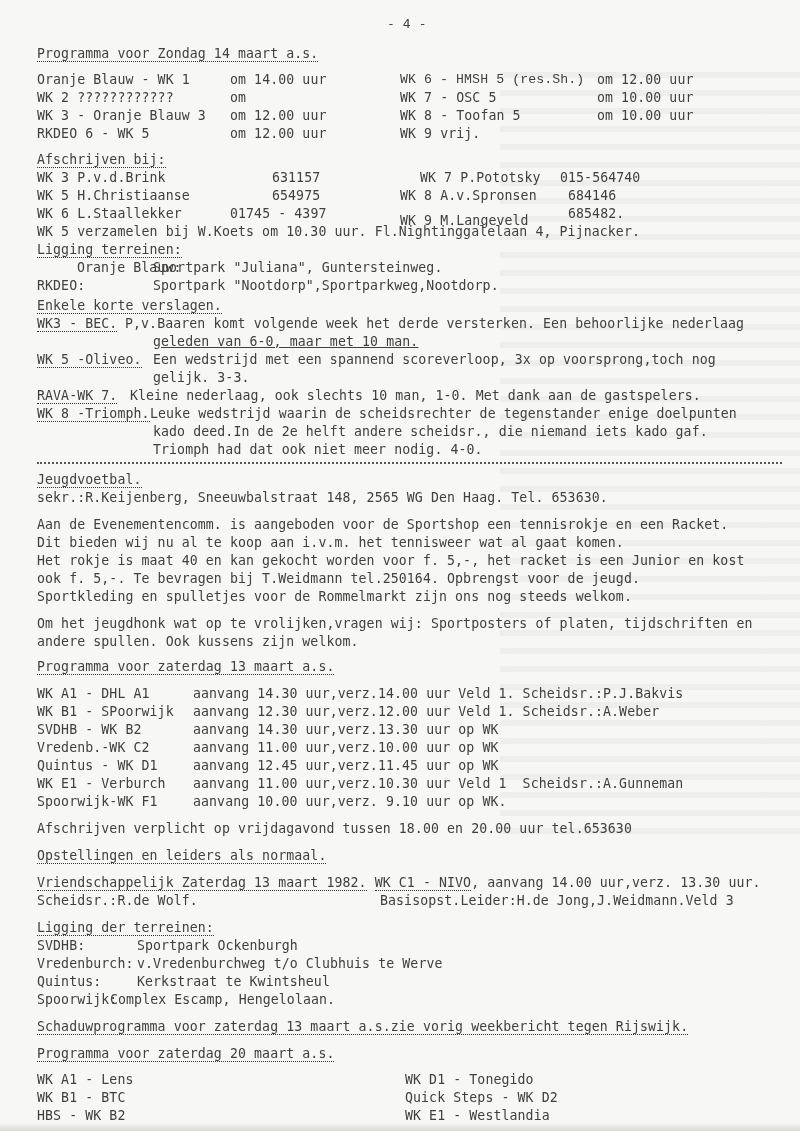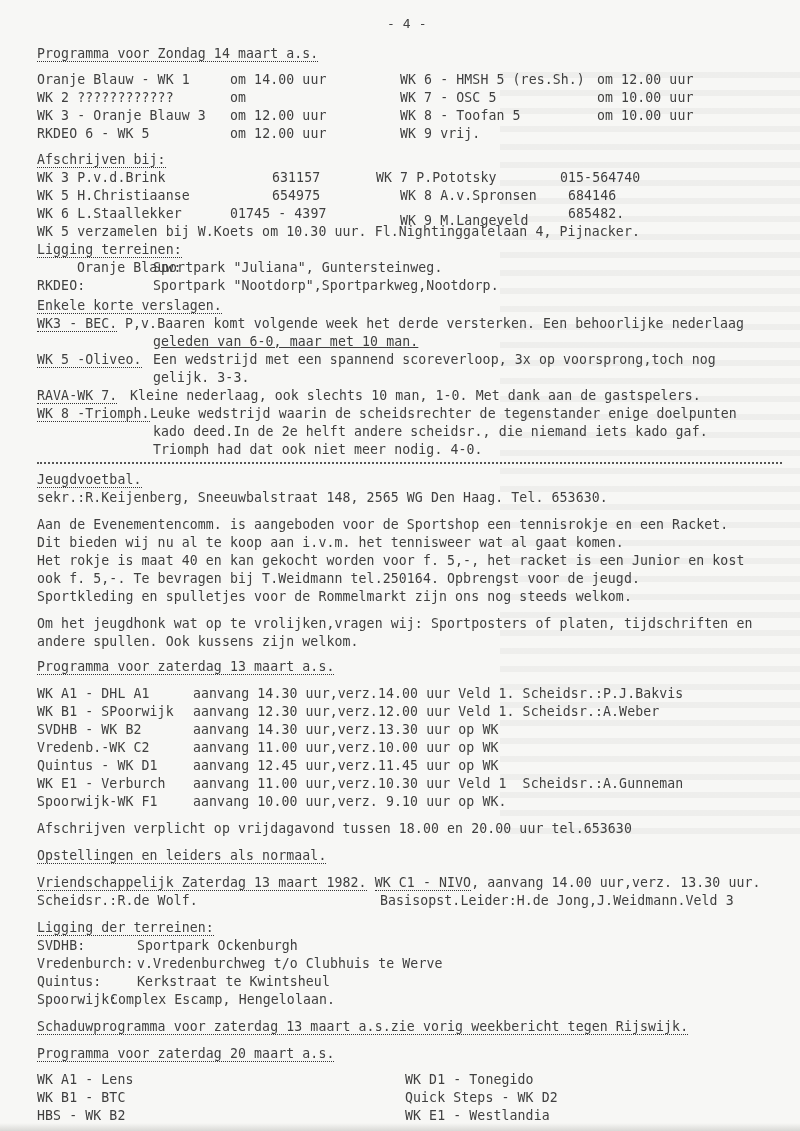--- a/index.html
+++ b/index.html
@@ -44,37 +44,37 @@
 
   <div class="line" style="left:37px; top:72px;">Oranje Blauw - WK 1</div>
   <div class="line" style="left:230px; top:72px;">om 14.00 uur</div>
   <div class="line" style="left:37px; top:90px;">WK 2 ????????????</div>
   <div class="line" style="left:230px; top:90px;">om</div>
   <div class="line" style="left:37px; top:108px;">WK 3 - Oranje Blauw 3</div>
   <div class="line" style="left:230px; top:108px;">om 12.00 uur</div>
   <div class="line" style="left:37px; top:126px;">RKDEO 6 - WK 5</div>
   <div class="line" style="left:230px; top:126px;">om 12.00 uur</div>
 
-  <div class="line" style="left:400px; top:72px;">WK 6 - HMSH 5 (res.Sh.)</div>
+  <div class="line" style="left:400px; top:72px;font-family:Liberation Mono, monospace;">WK 6 - HMSH 5 (res.Sh.)</div>
   <div class="line" style="left:597px; top:72px;">om 12.00 uur</div>
   <div class="line" style="left:400px; top:90px;">WK 7 - OSC 5</div>
   <div class="line" style="left:597px; top:90px;">om 10.00 uur</div>
   <div class="line" style="left:400px; top:108px;">WK 8 - Toofan 5</div>
   <div class="line" style="left:597px; top:108px;">om 10.00 uur</div>
   <div class="line" style="left:400px; top:126px;">WK 9 vrij.</div>
 
   <div class="line" style="left:37px; top:152px;"><span class="u">Afschrijven bij:</span></div>
   <div class="line" style="left:37px; top:170px;">WK 3 P.v.d.Brink</div>
   <div class="line" style="left:272px; top:170px;">631157</div>
   <div class="line" style="left:37px; top:188px;">WK 5 H.Christiaanse</div>
   <div class="line" style="left:272px; top:188px;">654975</div>
   <div class="line" style="left:37px; top:206px;">WK 6 L.Staallekker</div>
   <div class="line" style="left:230px; top:206px;">01745 - 4397</div>
 
-  <div class="line" style="left:376px; top:170px;">WK 7 P.Pototsky</div>
+  <div class="line" style="left:420px; top:170px;">WK 7 P.Pototsky</div>
   <div class="line" style="left:560px; top:170px;">015-564740</div>
   <div class="line" style="left:400px; top:188px;">WK 8 A.v.Spronsen</div>
   <div class="line" style="left:568px; top:188px;">684146</div>
   <div class="line" style="left:400px; top:213px;">WK 9 M.Langeveld</div>
   <div class="line" style="left:568px; top:206px;">685482.</div>
 
   <div class="line" style="left:37px; top:224px;">WK 5 verzamelen bij W.Koets om 10.30 uur. Fl.Nightinggalelaan 4, Pijnacker.</div>
 
   <div class="line" style="left:37px; top:242px;"><span class="u">Ligging terreinen:</span></div>
   <div class="line" style="left:37px; top:260px;margin-left:40px;">Oranje Blauw:</div>

